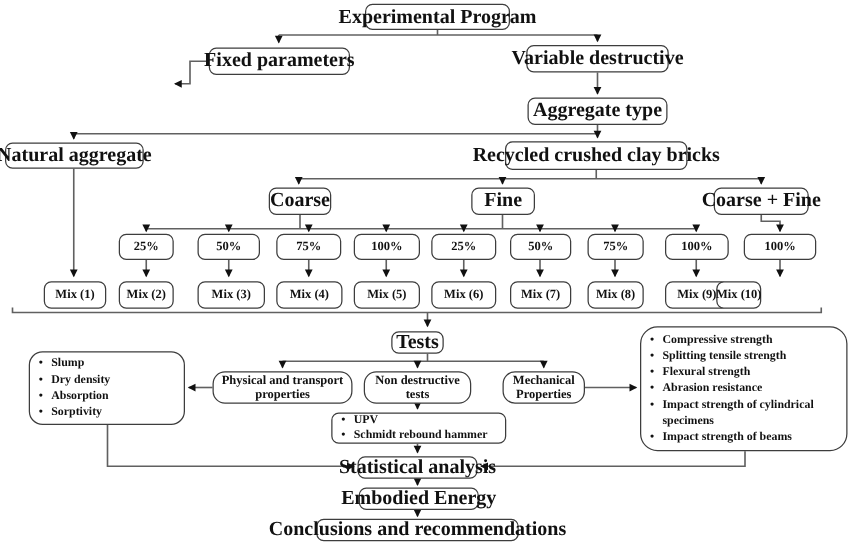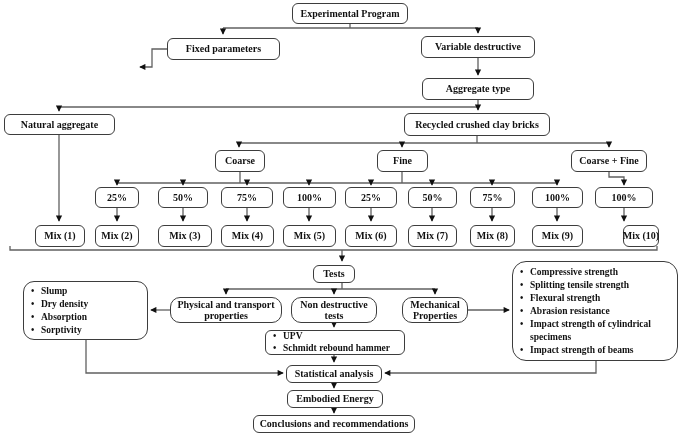--- a/index.html
+++ b/index.html
@@ -6,21 +6,21 @@
   #stage {
     position:relative; width:685px; height:435px; background:#ffffff;
     font-family:"Liberation Serif","DejaVu Serif",serif; color:#111111;
     overflow:hidden;
   }
   #wires { position:absolute; left:0; top:0; }
   .node {
     position:absolute; box-sizing:border-box; background:#ffffff;
     border:1.4px solid #3d3d3d; border-radius:6px;
     display:flex; align-items:center; justify-content:center;
-    font-weight:bold; font-size:10px; text-align:center; line-height:1.12;
+    font-weight:bold; font-size:16px; text-align:center; line-height:1.12;
     white-space:nowrap; z-index:2;
   }
   .node.sm { font-size:10px; }
   .node.two { white-space:normal; font-size:10px; padding:1px 3px;border-radius:10px; }
   .bullets {
     position:absolute; box-sizing:border-box; background:#ffffff;
     border:1.4px solid #3d3d3d; border-radius:11px;
     display:flex; align-items:center; z-index:2;
     font-weight:bold; font-size:9.5px; text-align:left;
   }
@@ -139,21 +139,21 @@
 
   <div class="node sm" style="left:35px;top:225px;width:50px;height:22px">Mix (1)</div>
   <div class="node sm" style="left:95px;top:225px;width:44px;height:22px">Mix (2)</div>
   <div class="node sm" style="left:158px;top:225px;width:54px;height:22px">Mix (3)</div>
   <div class="node sm" style="left:221px;top:225px;width:53px;height:22px">Mix (4)</div>
   <div class="node sm" style="left:283px;top:225px;width:53px;height:22px">Mix (5)</div>
   <div class="node sm" style="left:345px;top:225px;width:52px;height:22px">Mix (6)</div>
   <div class="node sm" style="left:408px;top:225px;width:49px;height:22px">Mix (7)</div>
   <div class="node sm" style="left:470px;top:225px;width:45px;height:22px">Mix (8)</div>
   <div class="node sm" style="left:532px;top:225px;width:51px;height:22px">Mix (9)</div>
-  <div class="node sm" style="left:623px;top:225px;width:36px;height:22px">Mix (10)</div>
+  <div class="node sm" style="left:573px;top:225px;width:36px;height:22px">Mix (10)</div>
 
   <div class="node" style="left:313px;top:265px;width:42px;height:18px">Tests</div>
 
   <div class="node two" style="left:170px;top:297px;width:112px;height:26px">Physical and transport properties</div>
   <div class="node two" style="left:291px;top:297px;width:86px;height:26px">Non destructive tests</div>
   <div class="node two" style="left:402px;top:297px;width:66px;height:26px">Mechanical Properties</div>
 
   <div class="bullets" style="left:23px;top:281px;width:125px;height:59px">
     <ul>
       <li>Slump</li>

